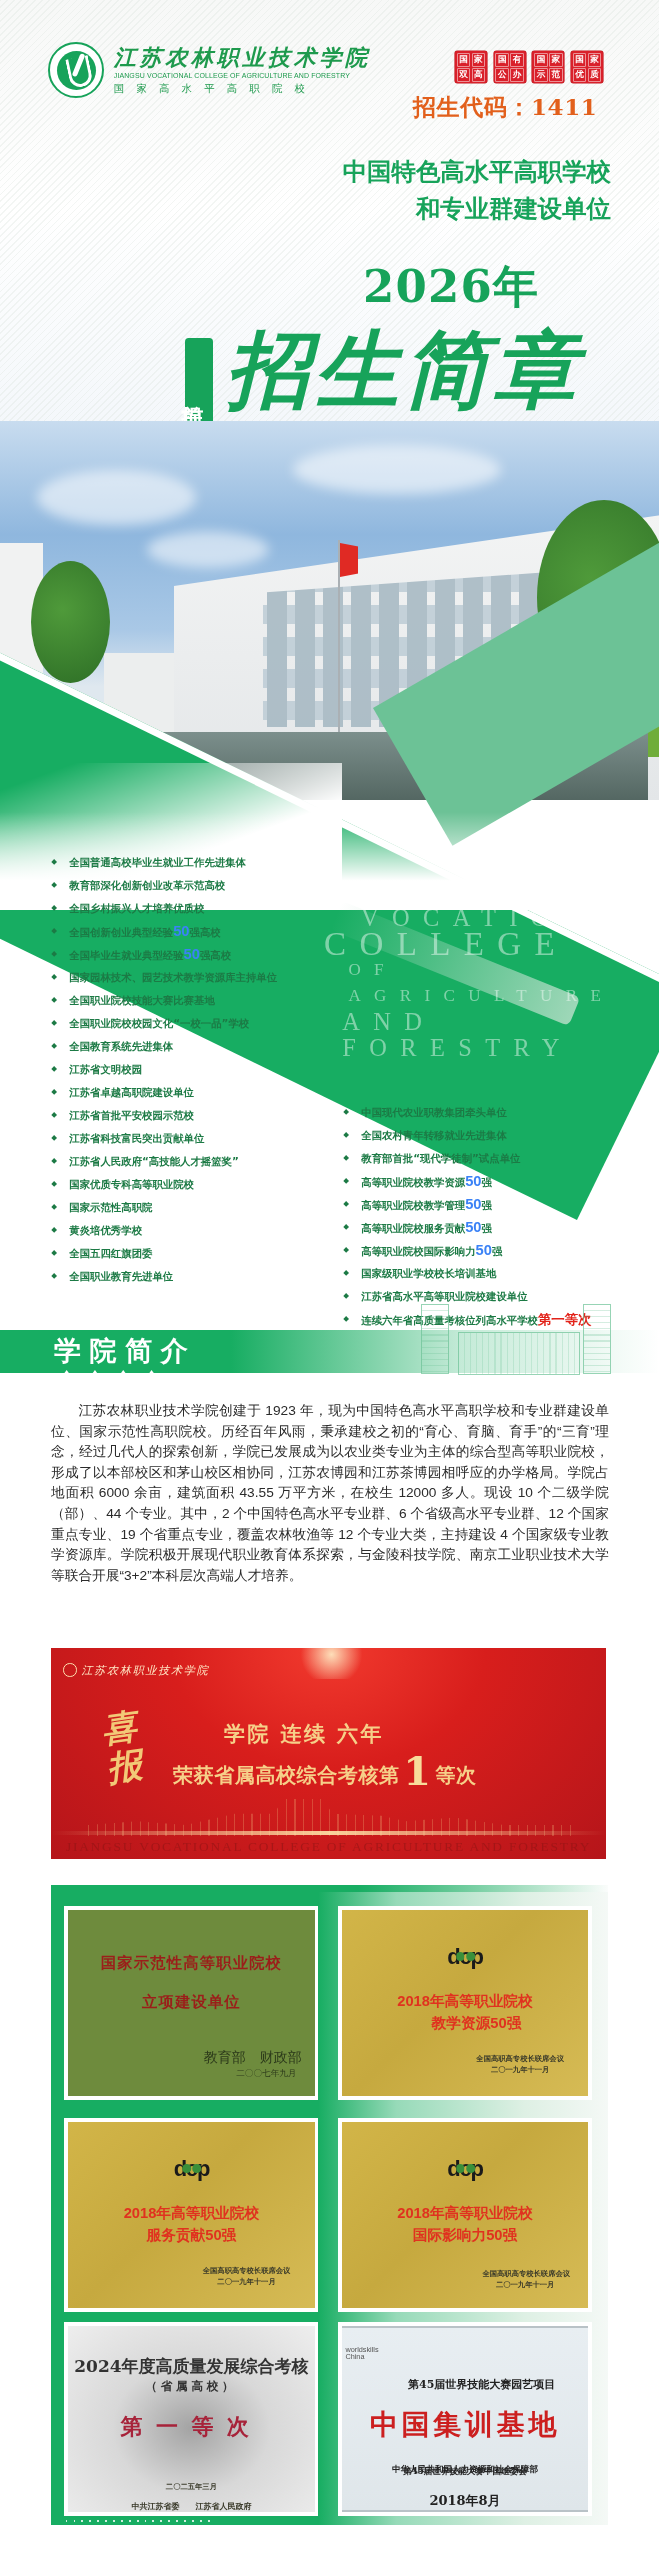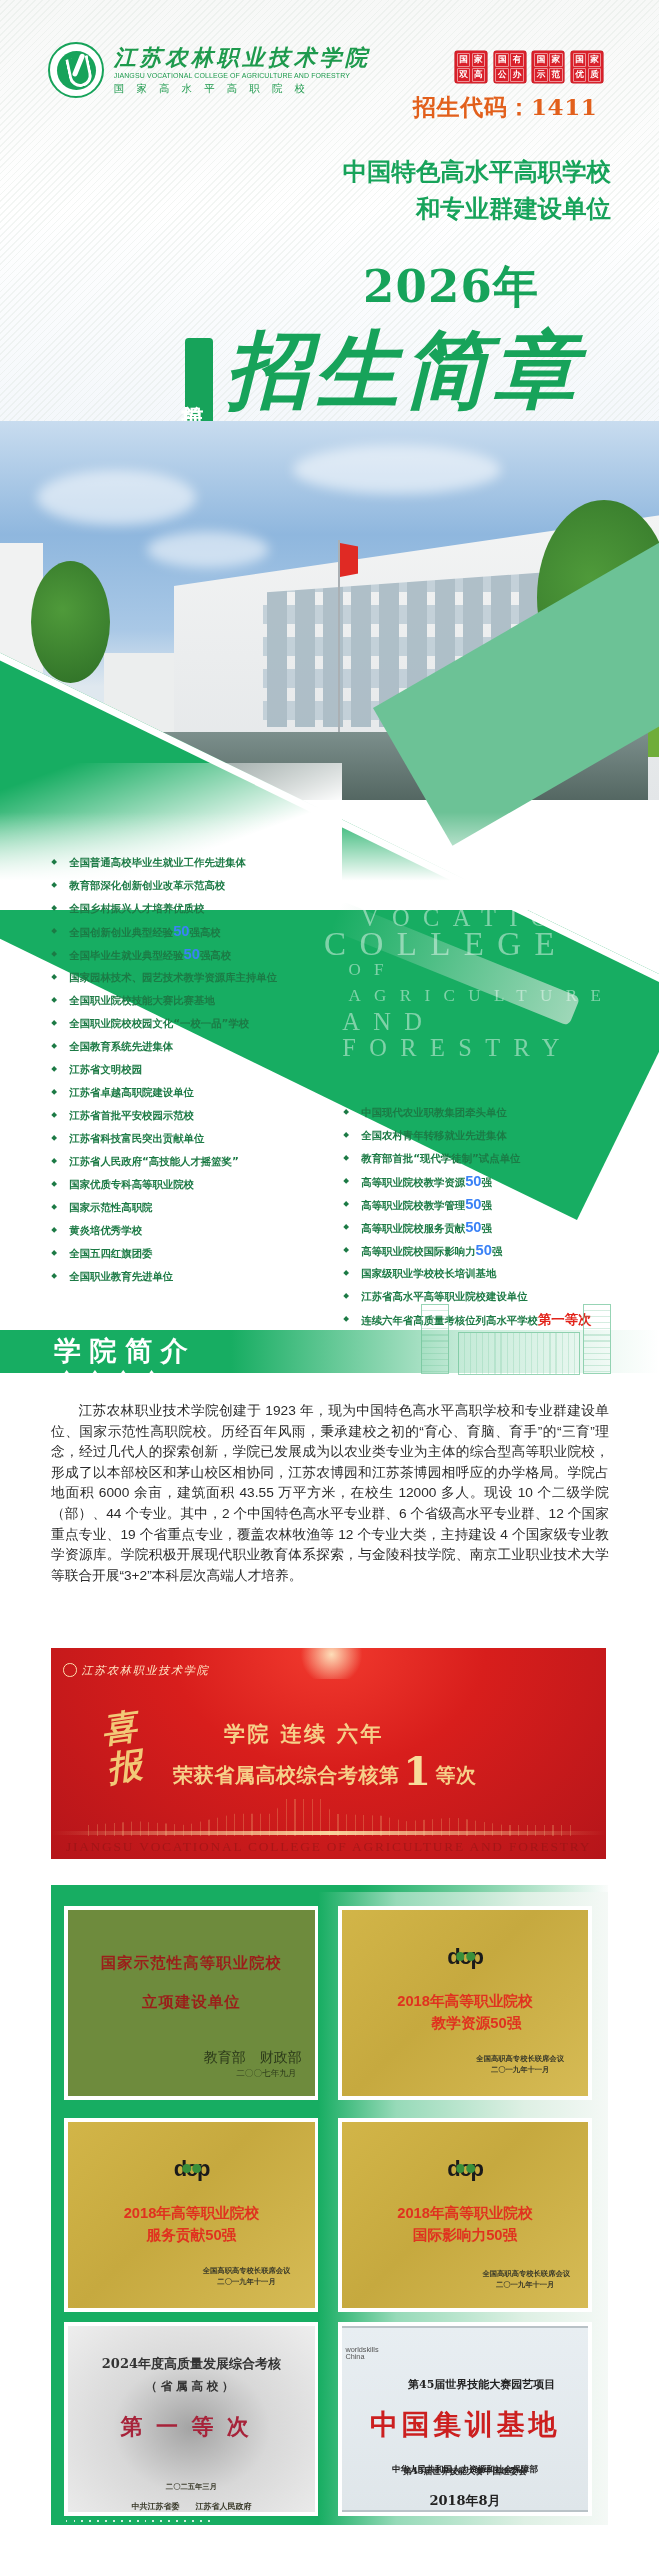--- a/index.html
+++ b/index.html
@@ -308,21 +308,21 @@
         <div class="dcp">dcp</div>
         <div class="p-red" style="position:absolute;left:0;right:0;top:82px;font-size:14.7px;">2018年高等职业院校</div>
         <div class="p-red" style="position:absolute;left:0;right:0;top:104px;font-size:14.7px;">国际影响力50强</div>
         <div class="p-small" style="position:absolute;right:18.3px;top:147px;font-weight:bold;">全国高职高专校长联席会议</div>
         <div class="p-small" style="position:absolute;right:34px;top:158px;font-weight:bold;">二〇一九年十一月</div>
       </div>
     </div>
 
     <div class="plaque" style="left:13.4px;top:437px;">
       <div class="face silver">
-        <div class="p-title" style="position:absolute;left:0;right:0;top:29px;font-size:13px;color:#333333;">2024年度高质量发展综合考核</div>
+        <div class="p-title" style="position:absolute;left:0;right:0;top:29px;font-size:17px;color:#333333;">2024年度高质量发展综合考核</div>
         <div class="p-title" style="position:absolute;left:0;right:0;top:53px;font-size:11.6px;color:#333333;letter-spacing:3.7px;">（省属高校）</div>
         <div class="p-title" style="position:absolute;left:0;right:0;top:86px;font-size:22px;color:#a7233a;letter-spacing:13.4px;">第一等次</div>
         <div class="p-small" style="position:absolute;left:0;right:0;top:140px;font-weight:bold;font-size:8px;margin-top:35px;">中共江苏省委　　江苏省人民政府</div>
         <div class="p-small" style="position:absolute;left:0;right:0;top:156px;font-weight:bold;font-size:7.3px;">二〇二五年三月</div>
       </div>
     </div>
 
     <div class="plaque" style="left:287px;top:437px;">
       <div class="face white">
         <div style="position:absolute;left:3.7px;top:18.3px;width:37px;font-family:'Liberation Sans',sans-serif;font-size:7.3px;line-height:7.3px;color:#555555;text-align:left;">worldskills China</div>

